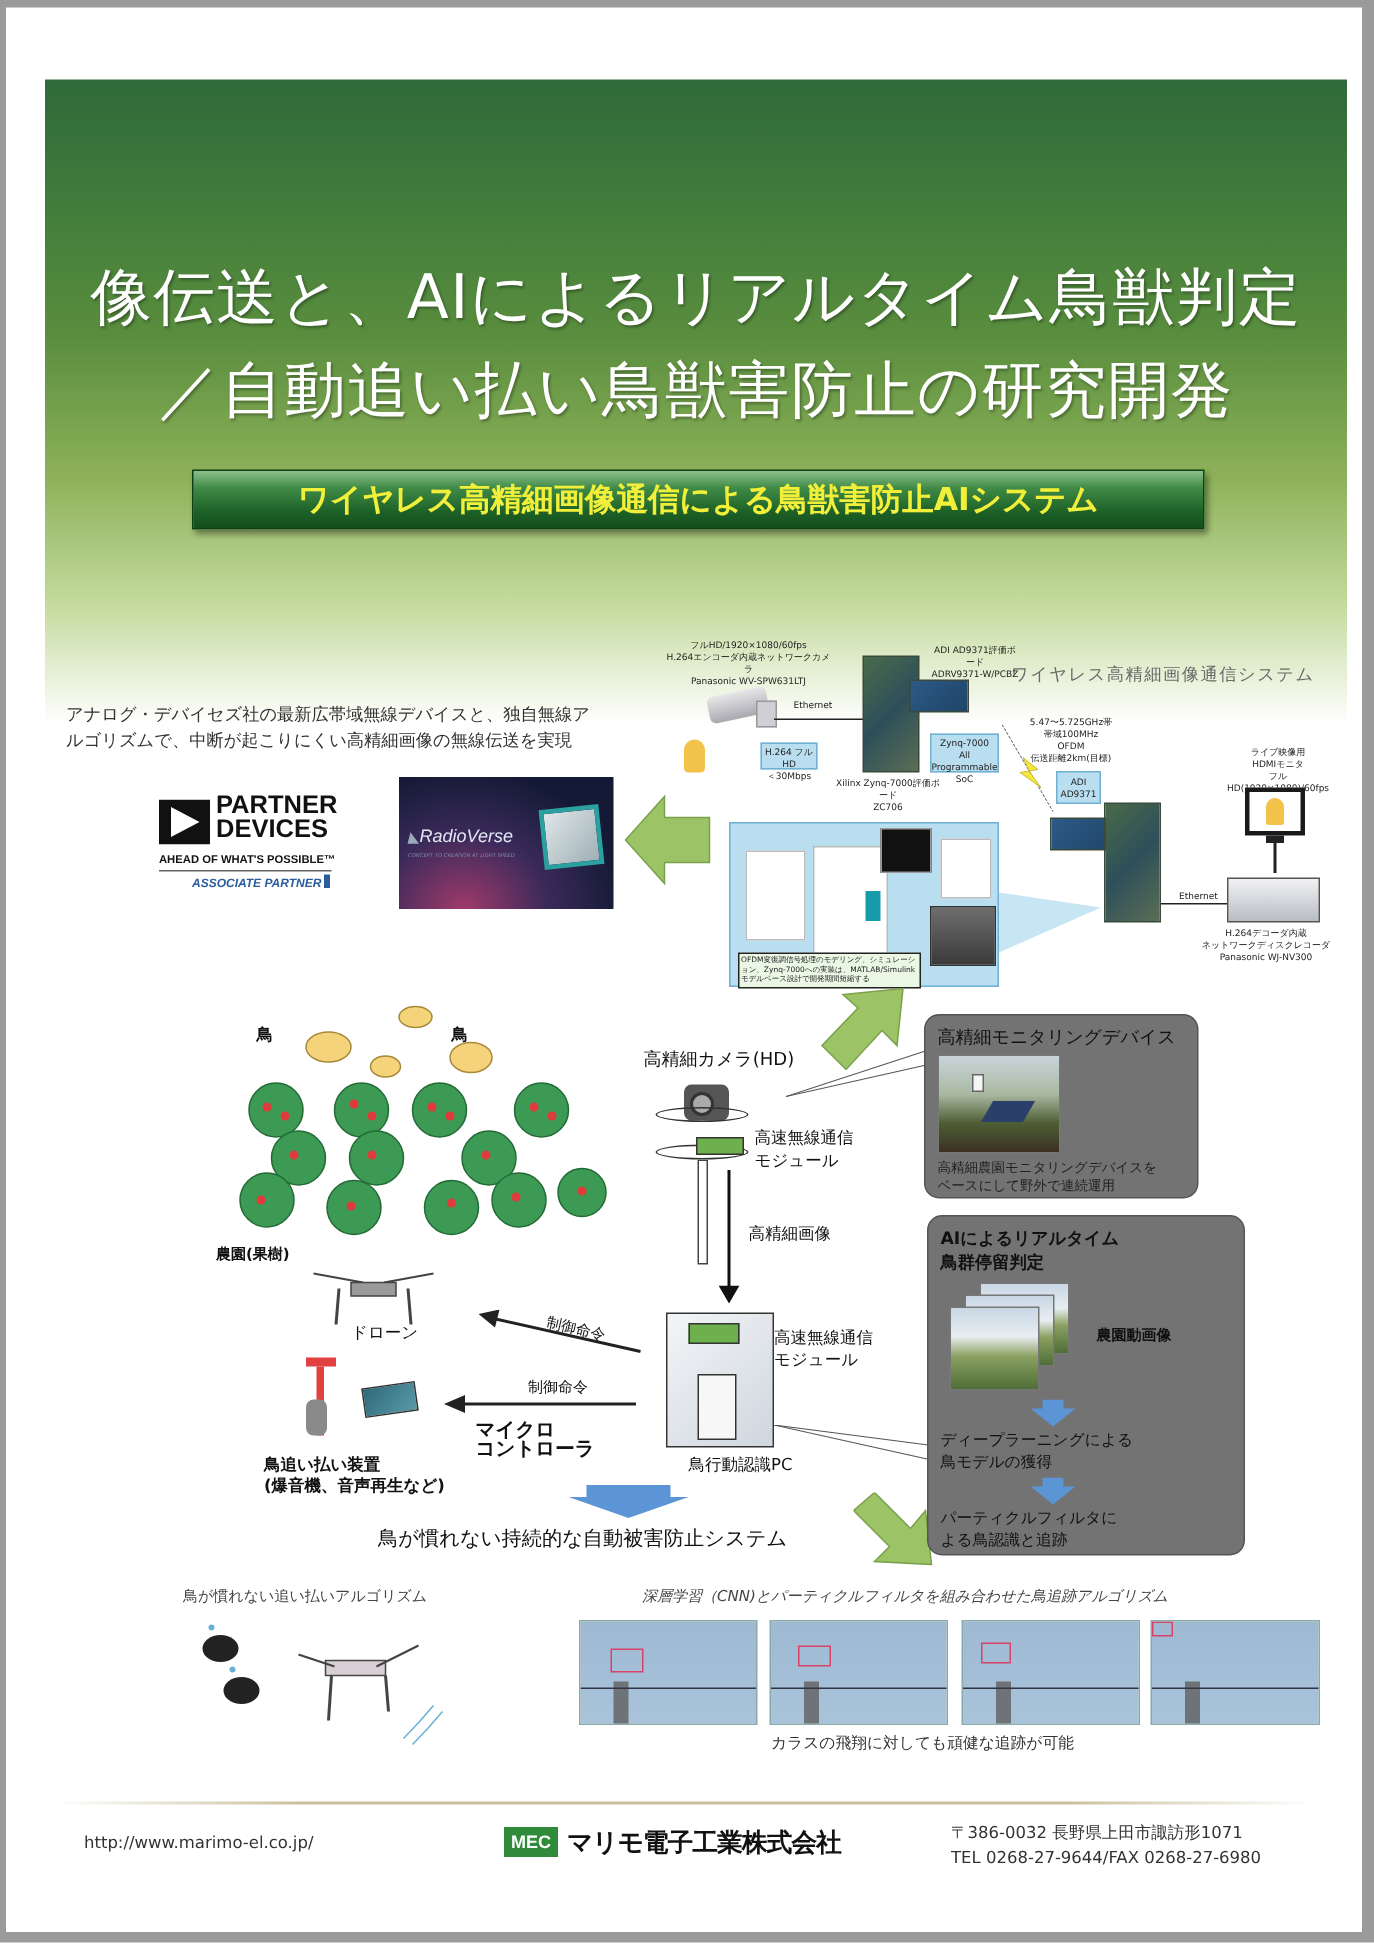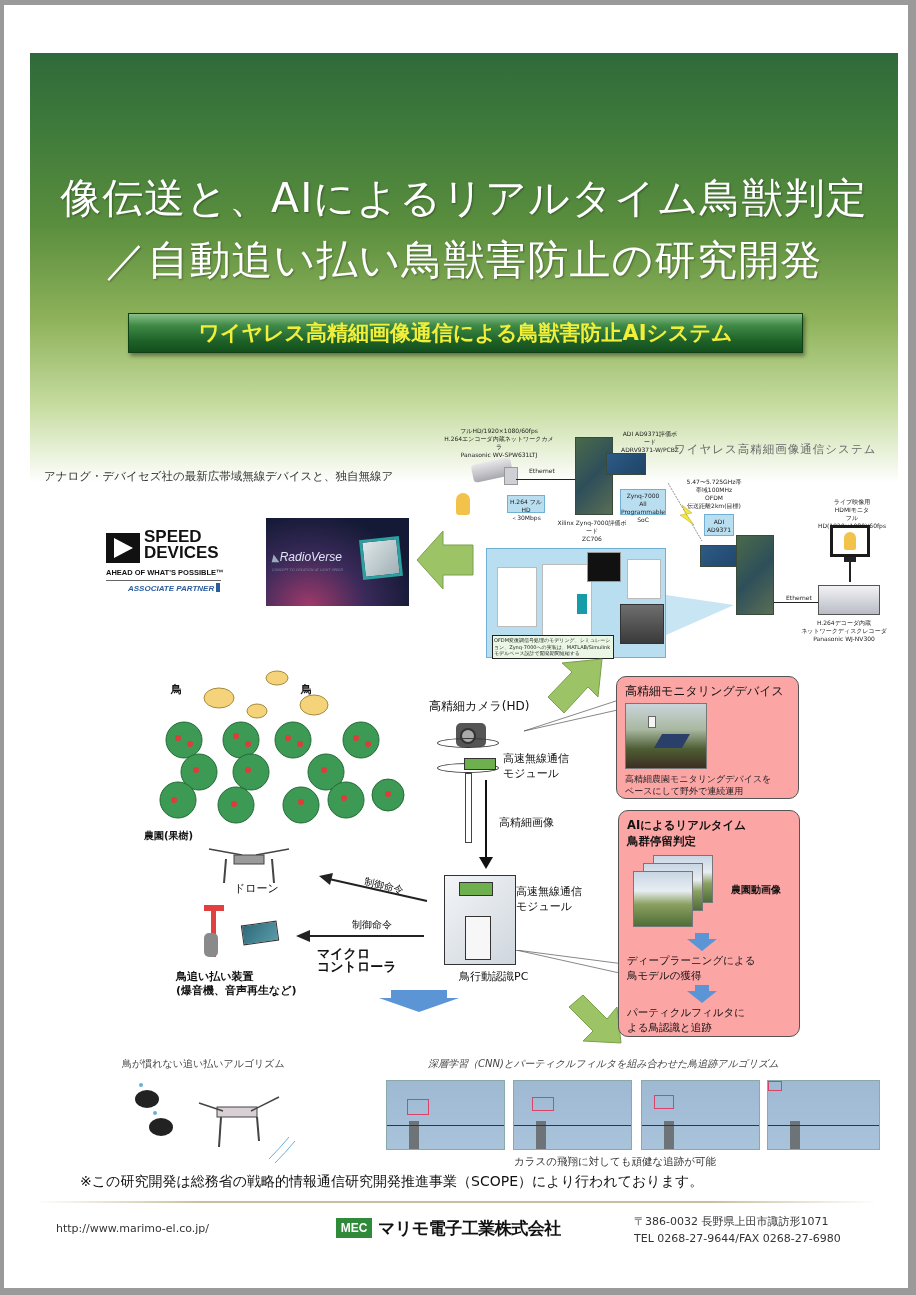--- a/index.html
+++ b/index.html
@@ -16,48 +16,49 @@
     background: linear-gradient(180deg, #8cc08a 0%, #3f8a46 30%, #1e6228 70%, #134e1c 100%);
     border: 1px solid #0f3f16; box-shadow: 2px 3px 4px rgba(0,0,0,0.4);
     color: #f2ef3a; font-size: 21px; font-weight: bold; text-align: center; line-height: 38px; }
   .collab { position: absolute; left: 0; top: 338px; width: 868px; text-align: center;
     color: #1e2a1e; font-size: 15px; font-weight: bold; }
   .tiny { font-size: 6px; color: #222; text-align: center; line-height: 8px; }
   .callout { background: #b9def0; border: 1px solid #6fb0d4; }
   .arrow-green { fill: #9cc466; stroke: #7aa04a; stroke-width: 1; }
   .board { background: linear-gradient(135deg, #4a6a4a, #2e4f5a 50%, #5a6e55); border: 1px solid #3a4a3a; }
   .jp { color: #111; font-weight: bold; }
-  .roundbox { border: 1.5px solid #555; border-radius: 10px; background: #fca5a5; }
+  .roundbox { border: 1.5px solid #555; border-radius: 10px; background: #737373; }
   .photo-orchard { background: linear-gradient(180deg, #c8d6e4 0%, #e8eef2 35%, #8aa060 60%, #4f6e38 100%); border: 1px solid #777; }
   .crow-photo { background: linear-gradient(180deg, #9fb9d3 0%, #a8c3da 100%); border: 1px solid #8aa; overflow: hidden; }
   .divider { position: absolute; left: 30px; top: 1196px; width: 844px; height: 2px;
     background: linear-gradient(90deg, #ffffff, #c9bf9c 20%, #c9bf9c 80%, #ffffff); }
 </style>
 </head>
 <body>
 
 <div class="page">
 
   <div class="hero">
     <div class="title" style="top:114px;">像伝送と、AIによるリアルタイム鳥獣判定</div>
     <div class="title" style="top:176px;">／自動追い払い鳥獣害防止の研究開発</div>
     <div class="subbanner">ワイヤレス高精細画像通信による鳥獣害防止AIシステム</div>
   </div>
 
   <div class="abs" style="left:40px;top:463px;width:400px;font-size:11.5px;color:#333;text-align:left;line-height:17px;">
     <div>アナログ・デバイセズ社の最新広帯域無線デバイスと、独自無線ア</div>
+    <div>ルゴリズムで、中断が起こりにくい高精細画像の無線伝送を実現</div>
   </div>
 
   <div class="abs" style="left:100px;top:525px;width:130px;height:70px;">
     <svg class="abs" style="left:2px;top:3px;" width="34" height="30">
       <rect x="0" y="0" width="34" height="30" fill="#111"></rect>
       <polygon points="8,5 8,25 27,15" fill="#fff"></polygon>
     </svg>
     <div class="abs" style="left:40px;top:-1px;font-family:'Liberation Sans',sans-serif;font-weight:bold;font-size:17px;line-height:16px;color:#111;">
-      <div>SPEED</div>
+      <div>PARTNER</div>
       <div>DEVICES</div>
     </div>
     <div class="abs" style="left:2px;top:38px;font-family:'Liberation Sans',sans-serif;font-weight:bold;font-size:7.5px;color:#111;white-space:nowrap;">AHEAD OF WHAT'S POSSIBLE™</div>
     <div class="abs" style="left:2px;top:50px;width:115px;height:1px;background:#666;"></div>
     <div class="abs" style="left:24px;top:53px;font-family:'Liberation Sans',sans-serif;font-weight:bold;font-style:italic;font-size:8px;color:#2a5c9e;white-space:nowrap;">
       <span>ASSOCIATE PARTNER</span>
       <span style="display:inline-block;width:4px;height:9px;background:#2a5c9e;vertical-align:-1px;"></span>
     </div>
   </div>
 
@@ -273,38 +274,39 @@
   <div class="abs jp" style="left:455px;top:964px;font-size:11px;font-weight:normal;">鳥行動認識PC</div>
 
   <svg class="abs" style="left:512px;top:945px;" width="110" height="30">
     <line x1="0" y1="0" x2="108" y2="14" stroke="#555" stroke-width="0.7"></line>
     <line x1="0" y1="0" x2="108" y2="24" stroke="#555" stroke-width="0.7"></line>
   </svg>
 
   <svg class="abs" style="left:375px;top:985px;" width="80" height="22">
     <polygon points="12,0 68,0 68,8 80,8 40,22 0,8 12,8" fill="#5b95d6"></polygon>
   </svg>
+  <div class="abs jp" style="left:248px;top:1012px;font-size:13.5px;font-weight:normal;">鳥が慣れない持続的な自動被害防止システム</div>
 
   <svg class="abs" style="left:565px;top:990px;" width="55" height="50">
     <polygon class="arrow-green" points="52,48 14,46 24,36 0,12 14,0 38,24 48,12"></polygon>
   </svg>
 
   <div class="abs roundbox" style="left:612px;top:671px;width:183px;height:123px;">
     <div class="abs jp" style="left:8px;top:6px;font-size:12px;font-weight:normal;white-space:nowrap;">高精細モニタリングデバイス</div>
     <div class="abs photo-orchard" style="left:8px;top:26px;width:82px;height:66px;background:linear-gradient(180deg,#c9d4da 0%,#a9b8a0 40%,#4e5e34 70%,#3c2f22 100%);">
       <div class="abs" style="left:22px;top:12px;width:8px;height:12px;background:#f5f5f5;border:1px solid #666;"></div>
       <div class="abs" style="left:32px;top:30px;width:28px;height:14px;background:#2a3f6a;transform:skewX(-30deg);"></div>
     </div>
     <div class="abs" style="left:8px;top:96px;font-size:9px;color:#222;line-height:12px;">
       <div>高精細農園モニタリングデバイスを</div>
       <div>ベースにして野外で連続運用</div>
     </div>
   </div>
 
-  <div class="abs roundbox" style="left:614px;top:805px;width:182px;height:227px;">
+  <div class="abs roundbox" style="left:614px;top:805px;width:212px;height:227px;">
     <div class="abs jp" style="left:8px;top:6px;font-size:11.5px;line-height:16px;">
       <div>AIによるリアルタイム</div>
       <div>鳥群停留判定</div>
     </div>
     <div class="abs photo-orchard" style="left:34px;top:44px;width:60px;height:48px;"></div>
     <div class="abs photo-orchard" style="left:24px;top:52px;width:60px;height:48px;"></div>
     <div class="abs photo-orchard" style="left:14px;top:60px;width:60px;height:56px;"></div>
     <div class="abs jp" style="left:112px;top:72px;font-size:10px;">農園動画像</div>
     <svg class="abs" style="left:68px;top:122px;" width="30" height="18">
         <polygon points="8,0 22,0 22,6 30,6 15,18 0,6 8,6" fill="#5b95d6"></polygon>
@@ -354,21 +356,20 @@
     <div class="abs" style="left:22px;top:40px;width:10px;height:30px;background:#6e7378;"></div>
     <div class="abs" style="left:0;top:44px;width:119px;height:1px;background:#334;"></div>
   </div>
   <div class="abs crow-photo" style="left:763px;top:1075px;width:113px;height:70px;">
     <div class="abs" style="left:0;top:0;width:14px;height:10px;border:1px solid #d8436a;"></div>
     <div class="abs" style="left:22px;top:40px;width:10px;height:30px;background:#6e7378;"></div>
     <div class="abs" style="left:0;top:44px;width:113px;height:1px;background:#334;"></div>
   </div>
   <div class="abs" style="left:510px;top:1150px;font-size:10.5px;color:#333;">カラスの飛翔に対しても頑健な追跡が可能</div>
 
-  <div class="abs" style="left:76px;top:1168px;font-size:14px;color:#111;white-space:nowrap;">※この研究開発は総務省の戦略的情報通信研究開発推進事業（SCOPE）により行われております。</div>
 
   <div class="divider"></div>
 
   <div class="abs" style="left:52px;top:1217px;font-size:11px;color:#333;"><span>http://www.marimo-el.co.jp/</span></div>
   <div class="abs" style="left:332px;top:1213px;width:36px;height:20px;background:#2f8a3a;color:#fff;font-family:'Liberation Sans',sans-serif;font-weight:bold;font-size:12px;text-align:center;line-height:20px;">MEC</div>
   <div class="abs" style="left:374px;top:1212px;font-size:17px;font-weight:bold;color:#111;letter-spacing:-0.5px;">マリモ電子工業株式会社</div>
   <div class="abs" style="left:630px;top:1208px;font-size:11px;color:#333;line-height:17px;">
     <div>〒386-0032 長野県上田市諏訪形1071</div>
     <div>TEL 0268-27-9644/FAX 0268-27-6980</div>
   </div>

